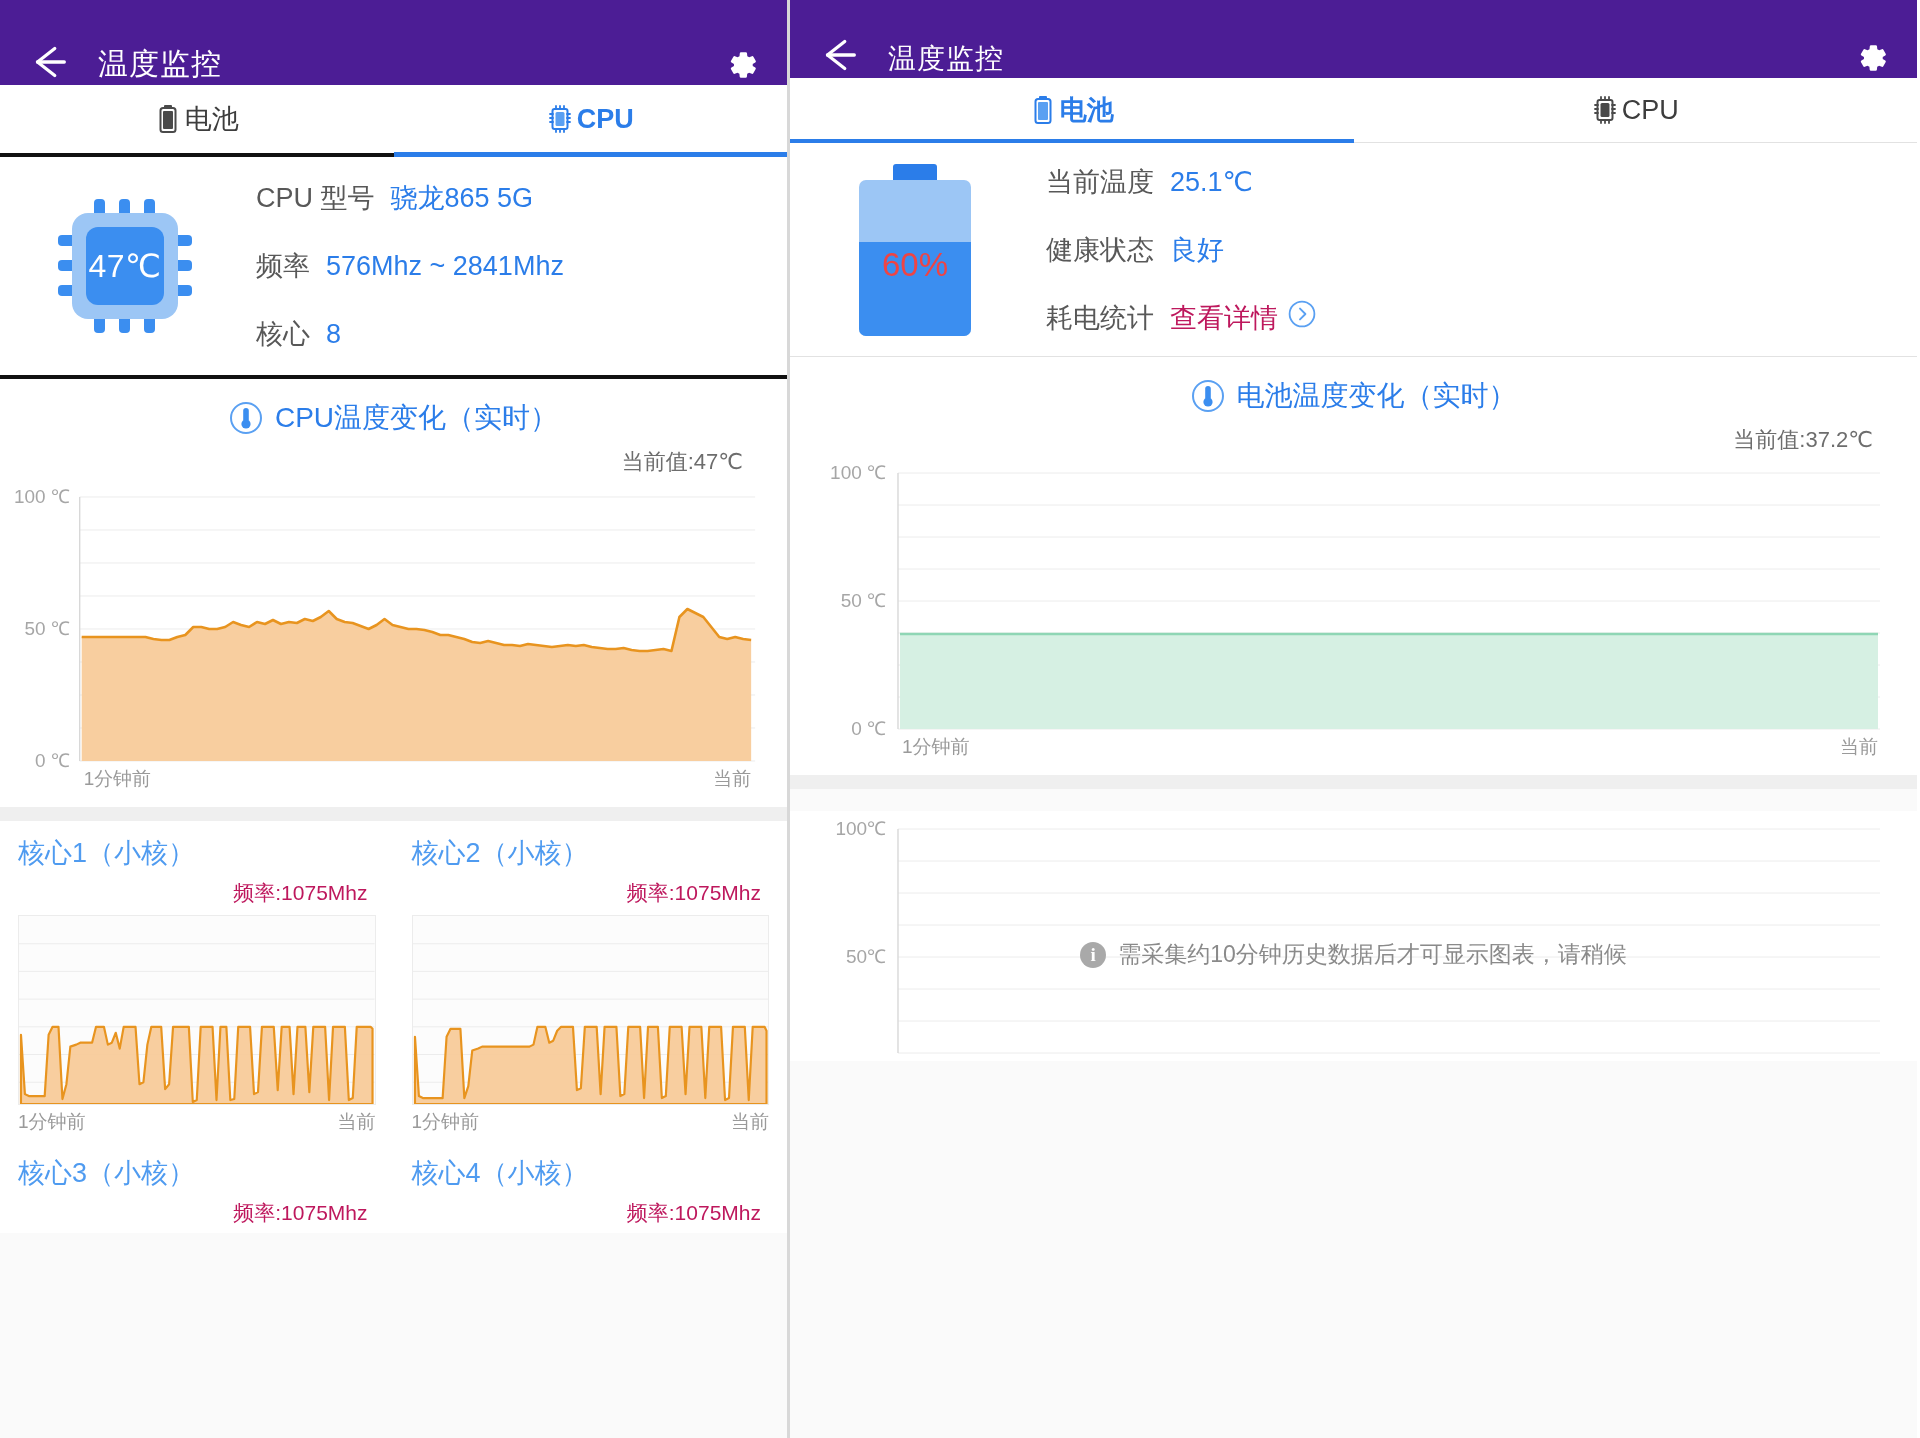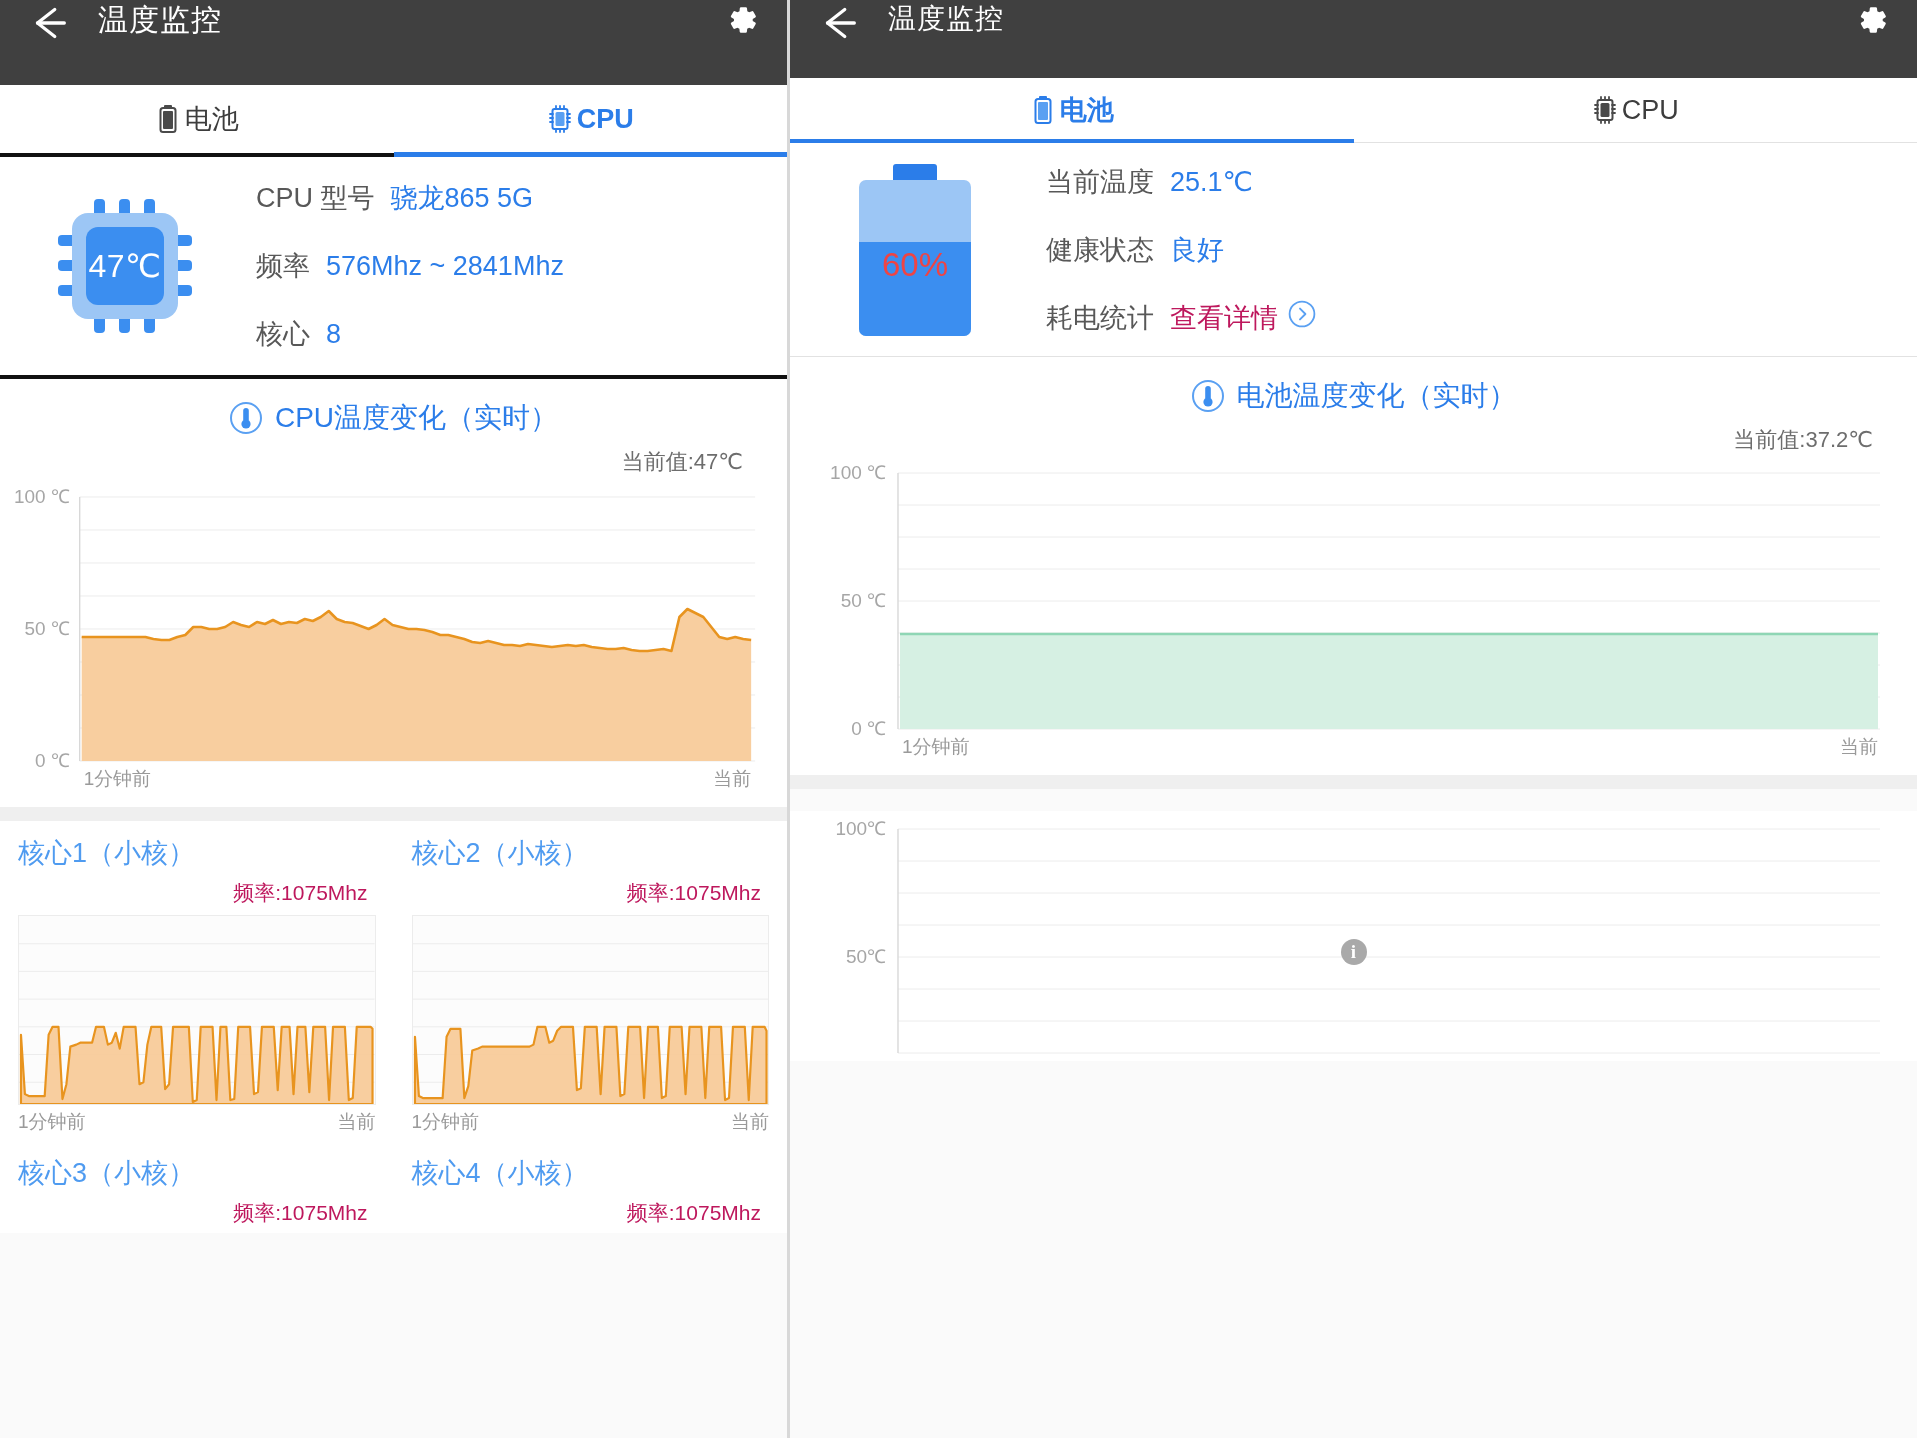--- a/index.html
+++ b/index.html
@@ -10,22 +10,22 @@
   }
   .screen { display: flex; width: 1920px; height: 1438px; }
 
   
   .panel { position: relative; overflow: hidden; background: #fafafa; }
   .panel-left  { width: 790px; height: 1438px; border-right: 3px solid #d8d8d8; }
   .panel-right { width: 1127px; height: 1438px; }
 
   
   .appbar {
-    background: #404040; color: #fff;
-    display: flex; align-items: flex-start;
+    background: #4c1d95; color: #fff;
+    display: flex; align-items: flex-end;
     padding: 0 26px;
   }
   .appbar-left  { height: 85px; }
   .appbar-right { height: 78px; }
   .back-arrow { width: 46px; height: 46px; flex: 0 0 auto; cursor: pointer; }
   .back-arrow svg { width: 100%; height: 100%; display: block; }
   .appbar-title {
     font-size: 30px; margin-left: 26px; letter-spacing: 1px;
     white-space: nowrap; font-weight: 400;
   }
@@ -468,17 +468,18 @@
               <line x1="108" y1="178" x2="1090" y2="178"></line>
             <line x1="108" y1="210" x2="1090" y2="210"></line>
               <line x1="108" y1="242" x2="1090" y2="242"></line>
           </g>
           <line x1="108" y1="18" x2="108" y2="242" stroke="#d8d8d8" stroke-width="1.4"></line>
           <text class="axis-lbl" x="96" y="24" text-anchor="end">100℃</text>
           <text class="axis-lbl" x="96" y="152" text-anchor="end">50℃</text>
         </svg>
         <div class="notice" style="top:128px">
           <span class="info-i">i</span>
+          <span>需采集约10分钟历史数据后才可显示图表，请稍候</span>
         </div>
       </div>
     </div>
   </div>
 </div>
 
 </body></html>

